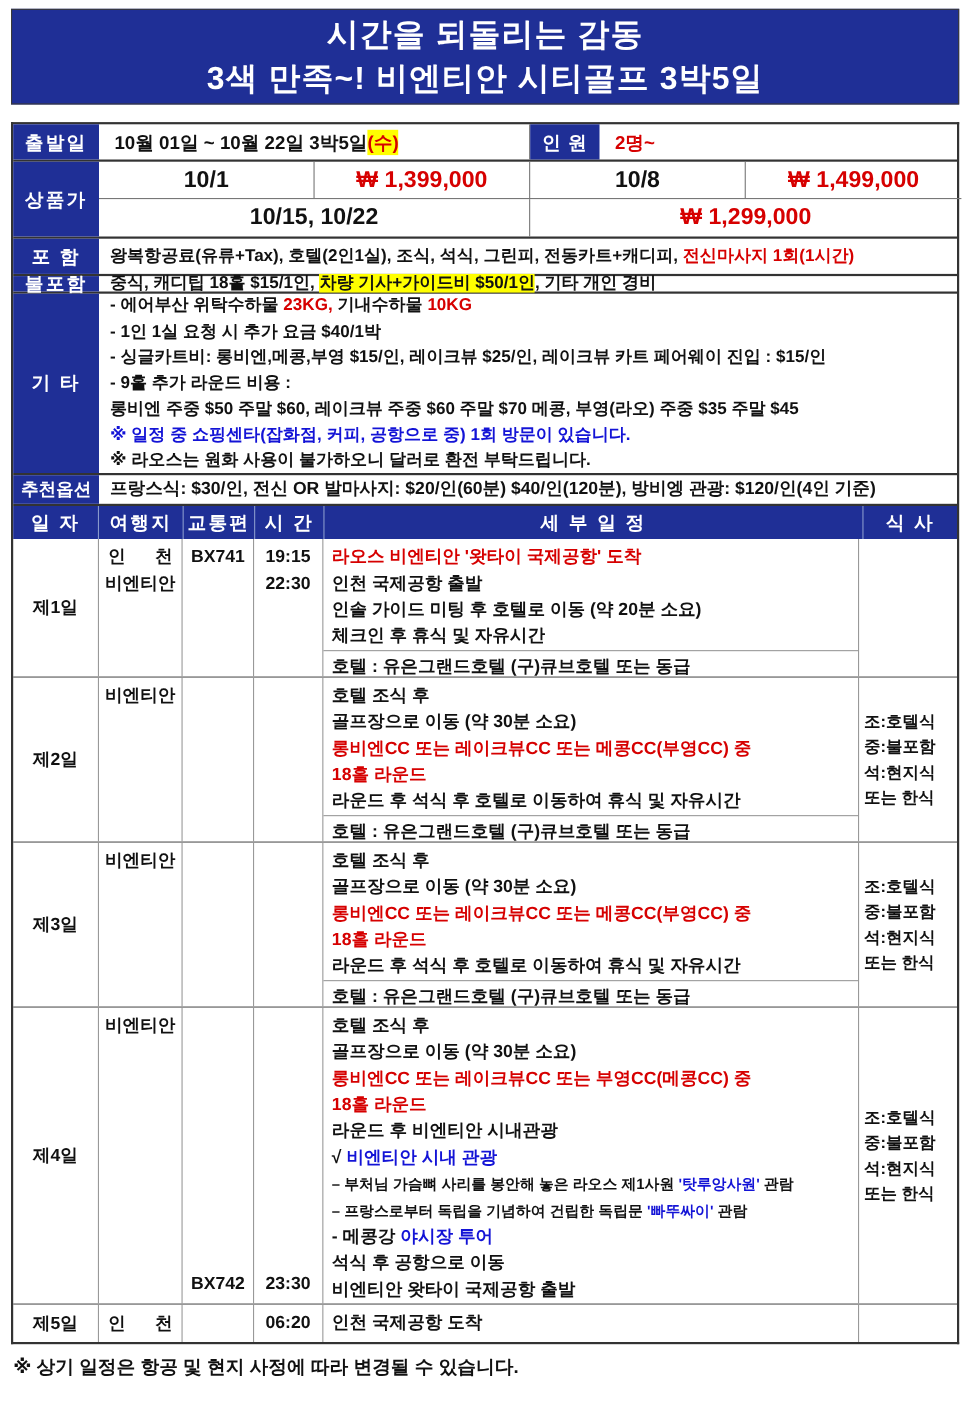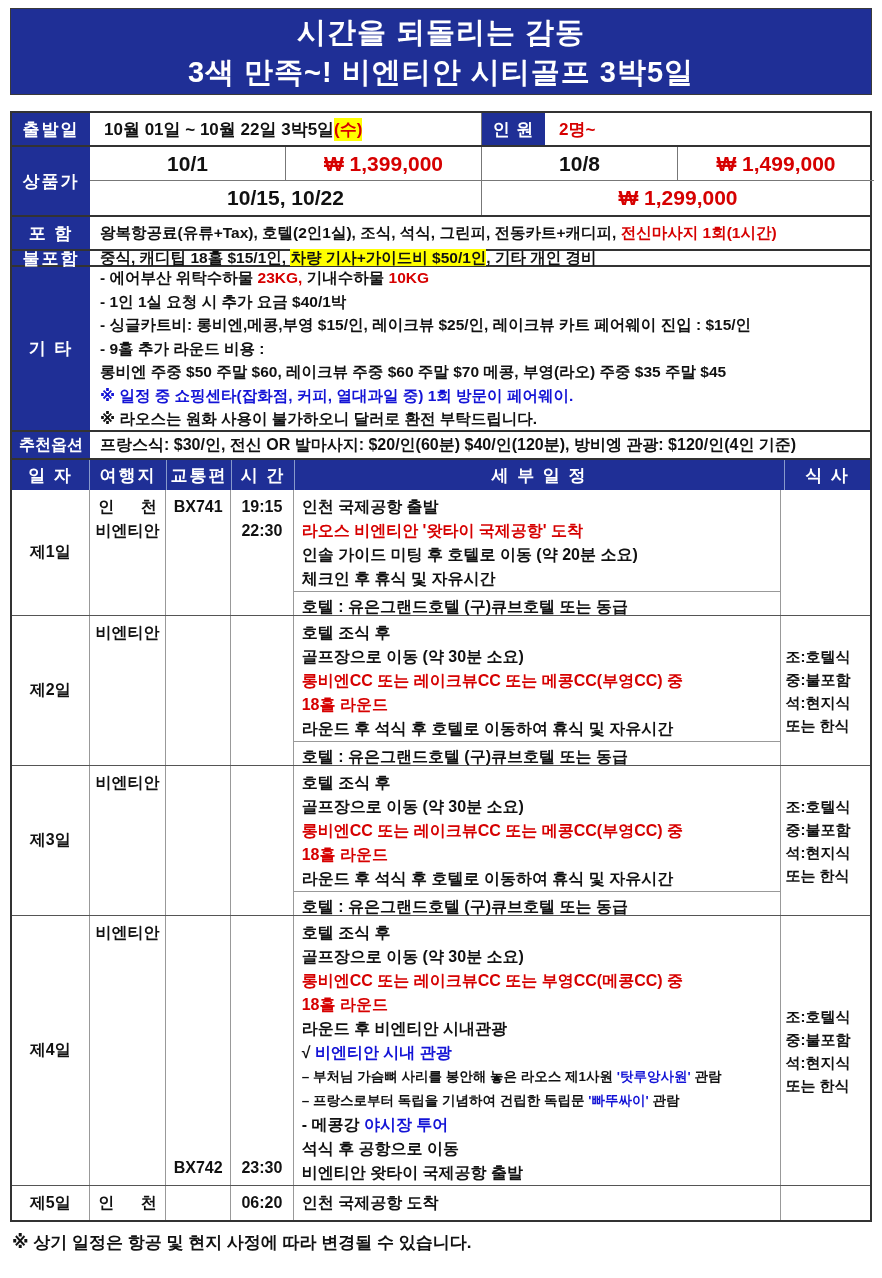--- a/index.html
+++ b/index.html
@@ -138,21 +138,21 @@
     </div>
 
     <div class="irow" style="height:165px">
       <div class="lbl w78">기 타</div>
       <div class="content">
         <div class="etcline"><span>- 에어부산 위탁수하물 </span><span class="seg-red">23KG,</span><span> 기내수하물 </span><span class="seg-red">10KG</span></div>
         <div class="etcline"><span>- 1인 1실 요청 시 추가 요금 $40/1박</span></div>
         <div class="etcline"><span>- 싱글카트비: 롱비엔,메콩,부영 $15/인, 레이크뷰 $25/인, 레이크뷰 카트 페어웨이 진입 : $15/인</span></div>
         <div class="etcline"><span>- 9홀 추가 라운드 비용 :</span></div>
         <div class="etcline"><span>롱비엔 주중 $50 주말 $60, 레이크뷰 주중 $60 주말 $70 메콩, 부영(라오) 주중 $35 주말 $45</span></div>
-        <div class="etcline"><span class="seg-blue">※ 일정 중 쇼핑센타(잡화점, 커피, 열대과일 중) 1회 방문이 페어웨이.</span></div>
+        <div class="etcline"><span class="seg-blue">※ 일정 중 쇼핑센타(잡화점, 커피, 공항으로 중) 1회 방문이 있습니다.</span></div>
         <div class="etcline"><span>※ 라오스는 원화 사용이 불가하오니 달러로 환전 부탁드립니다.</span></div>
       </div>
     </div>
 
     <div class="irow" style="height:28px">
       <div class="lbl w78" style="font-size:16px;letter-spacing:0">추천옵션</div>
       <div class="content">
         <div class="etcline" style="font-size:16px"><span>프랑스식: $30/인, 전신 OR 발마사지: $20/인(60분) $40/인(120분), 방비엥 관광: $120/인(4인 기준)</span></div>
       </div>
     </div>
@@ -171,22 +171,22 @@
 
     <div class="day" style="height:125px;border-top:none">
       <div class="c c1">제1일</div>
       <div class="c c2 pre top">인      천
 비엔티안</div>
       <div class="c c3 pre top">BX741</div>
       <div class="c c4 pre top">19:15
 22:30</div>
       <div class="c c5">
         <div class="lines">
+          <div class="ln"><span class="seg-red">라오스 비엔티안 '왓타이 국제공항' 도착</span></div>
           <div class="ln"><span>인천 국제공항 출발</span></div>
-          <div class="ln"><span class="seg-red">라오스 비엔티안 '왓타이 국제공항' 도착</span></div>
           <div class="ln"><span>인솔 가이드 미팅 후 호텔로 이동 (약 20분 소요)</span></div>
           <div class="ln"><span>체크인 후 휴식 및 자유시간</span></div>
         </div>
         <div class="hotel">호텔 : 유은그랜드호텔 (구)큐브호텔 또는 동급</div>
       </div>
       <div class="c c6 pre meal"></div>
     </div>
 
     <div class="day" style="height:150px">
       <div class="c c1">제2일</div>

